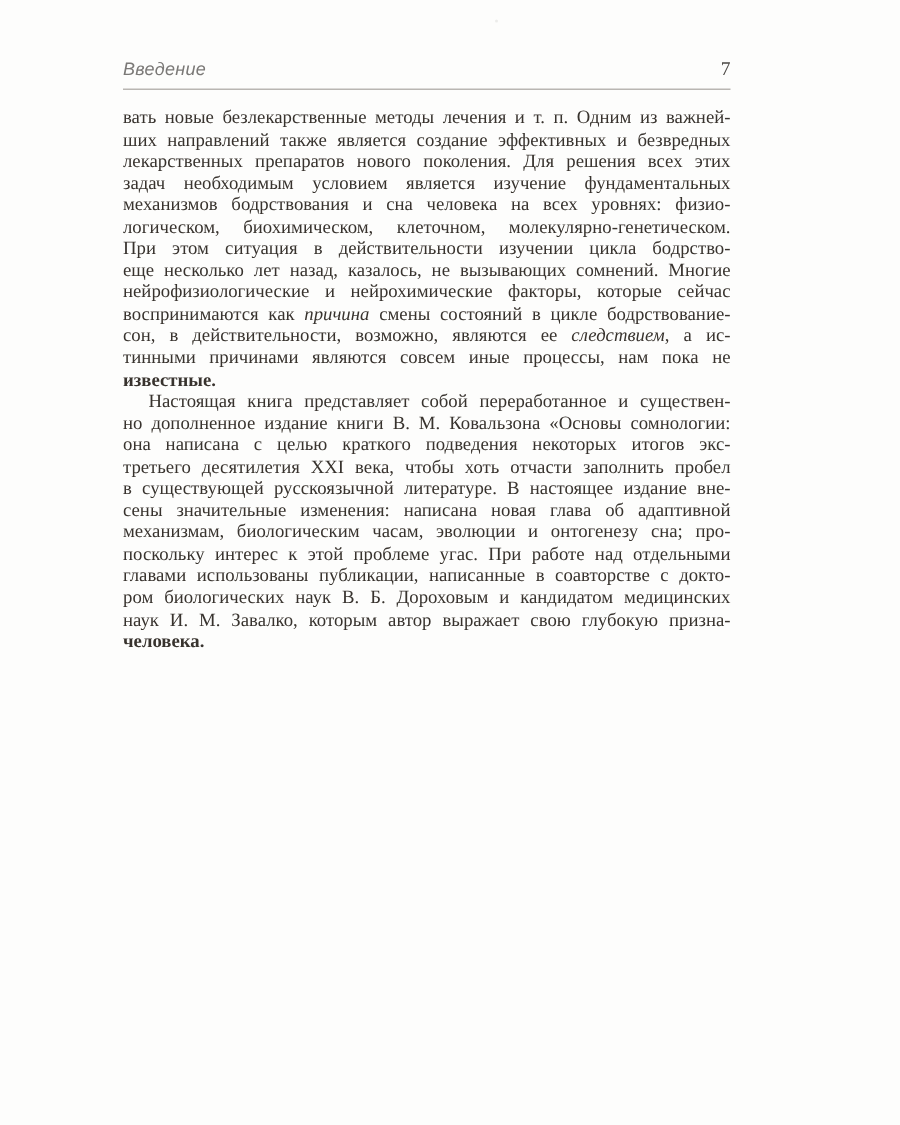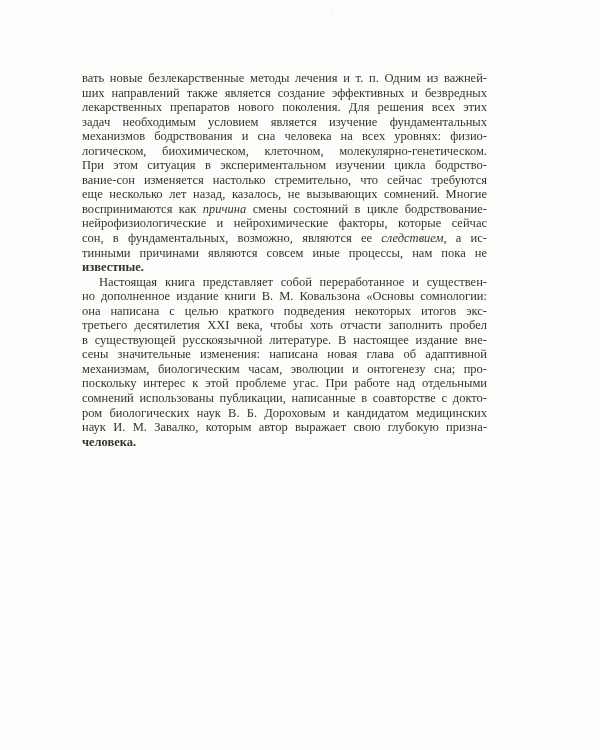--- a/index.html
+++ b/index.html
@@ -60,46 +60,49 @@
     border-radius: 50%;
     background: #ececea;
   }
 </style>
 </head>
 <body>
 
 <div class="page">
   <div class="scan-speck" style="left:330px;top:13px;"></div>
 
+  <div class="page-header">
+    <span class="running-title">Введение</span>
+    <span class="page-num">7</span>
+  </div>
 
   <div class="body-text">
       <div class="paragraph">
         <div class="line"><span>вать новые безлекарственные методы лечения и т. п. Одним из важней-</span></div>
         <div class="line"><span>ших направлений также является создание эффективных и безвредных</span></div>
         <div class="line"><span>лекарственных препаратов нового поколения. Для решения всех этих</span></div>
         <div class="line"><span>задач необходимым условием является изучение фундаментальных</span></div>
         <div class="line"><span>механизмов бодрствования и сна человека на всех уровнях: физио-</span></div>
         <div class="line"><span>логическом, биохимическом, клеточном, молекулярно-генетическом.</span></div>
-        <div class="line"><span>При этом ситуация в экспериментальном изучении цикла бодрство-</span></div>
-        <div class="line"><span>вание-сон изменяется настолько стремительно, что сейчас требуются</span></div>
+        <div class="line"><span>При этом ситуация в действительности изучении цикла бодрство-</span></div>
         <div class="line"><span>еще несколько лет назад, казалось, не вызывающих сомнений. Многие</span></div>
+        <div class="line"><span>нейрофизиологические и нейрохимические факторы, которые сейчас</span></div>
         <div class="line"><span>воспринимаются как </span><span class="it">причина</span><span> смены состояний в цикле бодрствование-</span></div>
-        <div class="line"><span>нейрофизиологические и нейрохимические факторы, которые сейчас</span></div>
-        <div class="line"><span>сон, в фундаментальных, возможно, являются ее </span><span class="it">следствием</span><span>, а ис-</span></div>
+        <div class="line"><span>сон, в действительности, возможно, являются ее </span><span class="it">следствием</span><span>, а ис-</span></div>
         <div class="line"><span>тинными причинами являются совсем иные процессы, нам пока не</span></div>
         <div class="line last"><span>известные.</span></div>
       </div>
       <div class="paragraph">
         <div class="line indent"><span>Настоящая книга представляет собой переработанное и существен-</span></div>
         <div class="line"><span>но дополненное издание книги В. М. Ковальзона «Основы сомнологии:</span></div>
         <div class="line"><span>она написана с целью краткого подведения некоторых итогов экс-</span></div>
         <div class="line"><span>третьего десятилетия XXI века, чтобы хоть отчасти заполнить пробел</span></div>
         <div class="line"><span>в существующей русскоязычной литературе. В настоящее издание вне-</span></div>
         <div class="line"><span>сены значительные изменения: написана новая глава об адаптивной</span></div>
         <div class="line"><span>механизмам, биологическим часам, эволюции и онтогенезу сна; про-</span></div>
         <div class="line"><span>поскольку интерес к этой проблеме угас. При работе над отдельными</span></div>
-        <div class="line"><span>сомнений использованы публикации, написанные в соавторстве с докто-</span></div>
+        <div class="line"><span>главами использованы публикации, написанные в соавторстве с докто-</span></div>
         <div class="line"><span>ром биологических наук В. Б. Дороховым и кандидатом медицинских</span></div>
         <div class="line"><span>наук И. М. Завалко, которым автор выражает свою глубокую призна-</span></div>
         <div class="line last"><span>человека.</span></div>
       </div>
     </div>
 </div>
 
 </body></html>

